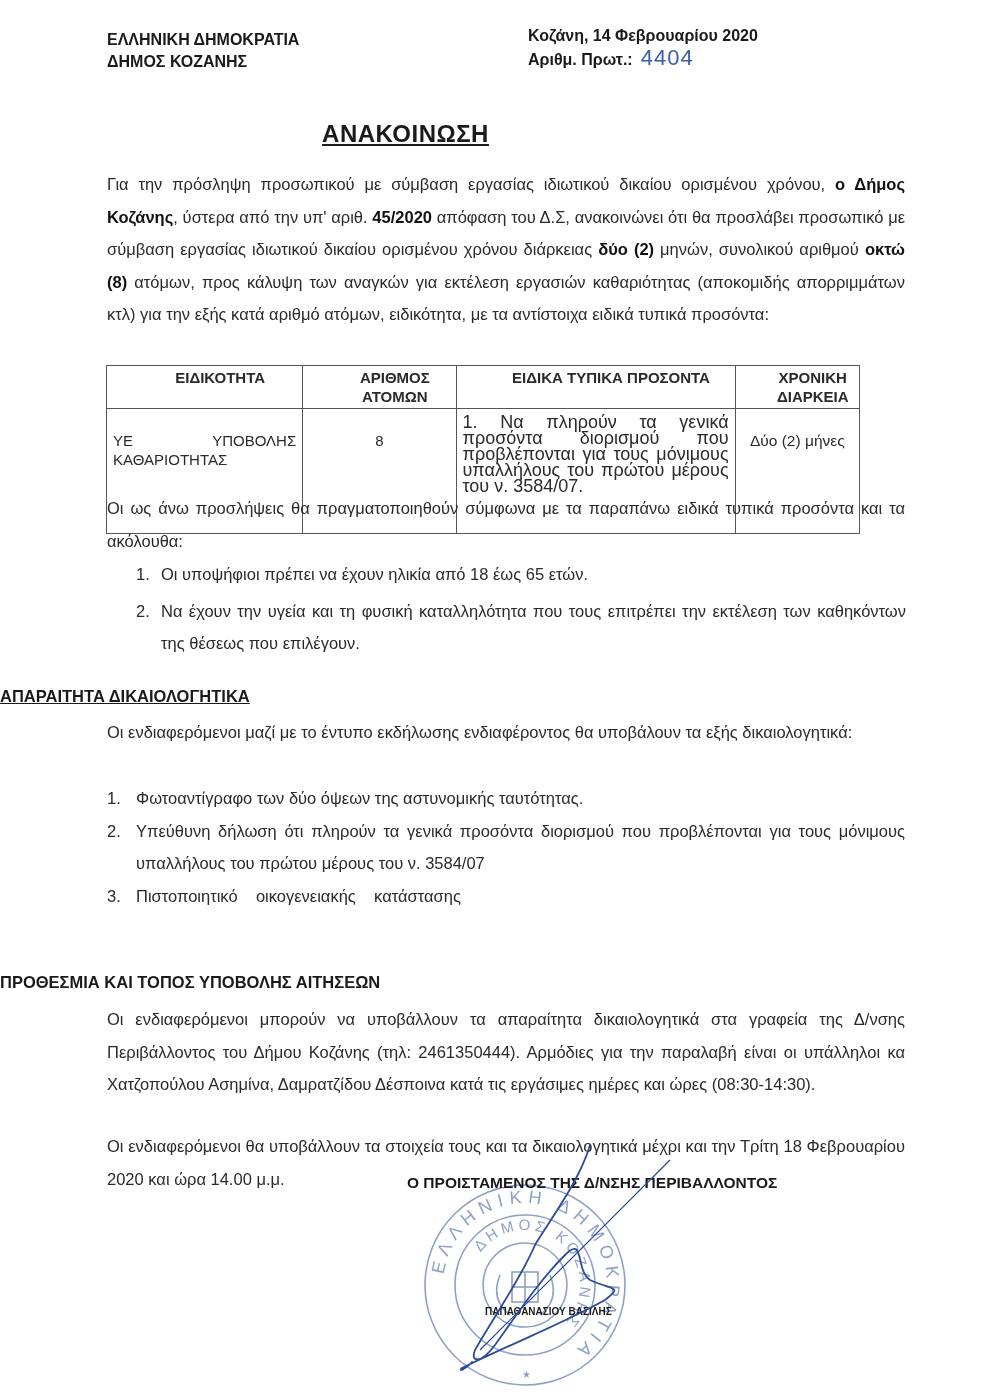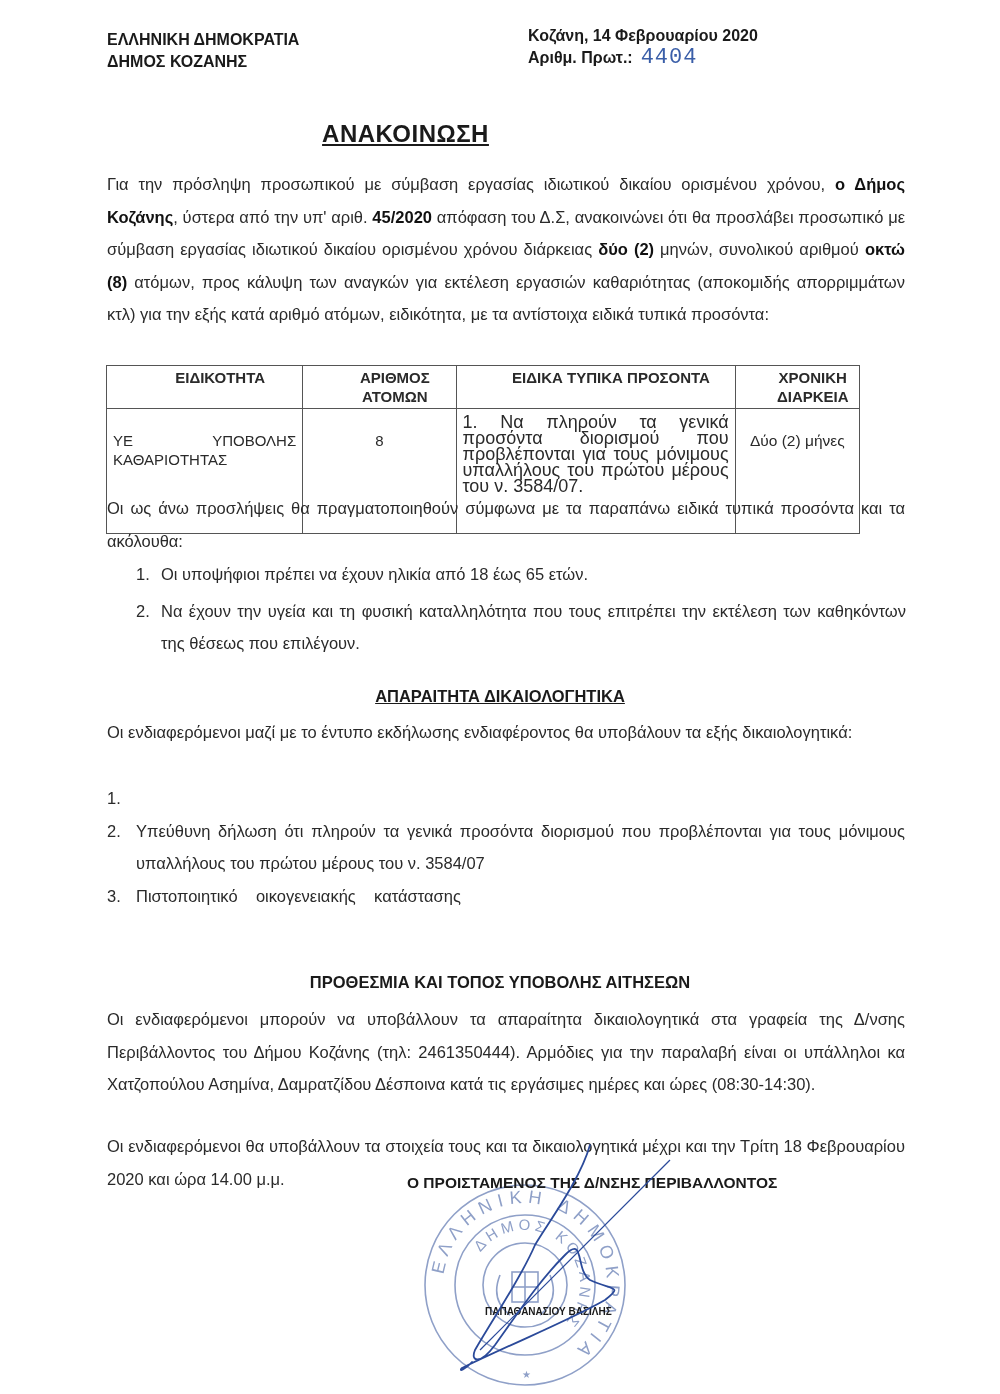--- a/index.html
+++ b/index.html
@@ -4,21 +4,21 @@
   <style>
     html, body { margin: 0; padding: 0; }
     body {
       width: 1000px; height: 1394px; background: #ffffff; position: relative; overflow: hidden;
       font-family: "Liberation Sans", sans-serif; color: #1e1e1e;
     }
     .abs { position: absolute; }
     .hdr { font-weight: bold; font-size: 16px; line-height: 22px; color: #1a1a1a; }
     .hdr-left { left: 107px; top: 29px; }
     .hdr-right { left: 528px; top: 25px; }
-    .protocol-num { font-family: Liberation Mono, monospace; font-weight: normal; color: #3a5ea8; font-size: 22px; margin-left: 8px; letter-spacing: 1px; }
+    .protocol-num { font-family: Liberation Sans, sans-serif; font-weight: normal; color: #3a5ea8; font-size: 22px; margin-left: 8px; letter-spacing: 1px; }
     .title { left: 0; width: 811px; top: 120px; text-align: center; font-size: 24px; font-weight: bold; text-decoration: underline; letter-spacing: 0.5px; color: #1a1a1a; }
     .para { left: 107px; width: 798px; font-size: 16.5px; line-height: 32.5px; text-align: justify; color: #2a2a2a; }
     .para b { color: #111; }
     .p1 { top: 168px; }
     table.req { position: absolute; left: 106px; top: 365px; width: 754px; border-collapse: collapse; font-size: 15px; color: #2a2a2a; }
     table.req th, table.req td { border: 1.5px solid #555; padding: 2px 6px; vertical-align: top; }
     table.req th { font-weight: bold; text-align: center; line-height: 19px; padding-left: 37px; }
     table.req td { height: 100px; line-height: 19px; }
     .c1 { width: 185px; }
     .c2 { width: 130px; text-align: center; margin-top: 8px; }
@@ -26,21 +26,21 @@
     .c4 { width: 85px; text-align: center; }
     .cell-spec { padding-top: 22px !important; text-align: justify; text-align-last: left; }
     .cell-count { padding-top: 22px !important; }
     .cell-quals { font-size: 18px; line-height: 16px !important; padding-top: 5px !important; text-align: justify; }
     .cell-dur { padding-top: 22px !important; font-size: 15.5px; }
     .p2 { top: 492px; }
     .list { left: 136px; width: 770px; font-size: 16.5px; line-height: 32.5px; color: #2a2a2a; }
     .list .item { display: flex; text-align: justify; }
     .list .num { width: 25px; flex: none; }
     .list1 { top: 558px; }
-    .h2 { left: 0; width: 1000px; text-align: center; font-weight: bold; font-size: 16.5px; color: #1a1a1a; }
+    .h2 { left: 0; width: 1000px; font-weight: bold; font-size: 16.5px; color: #1a1a1a; }
     .h2a { top: 687px; text-decoration: underline; }
     .p3 { top: 716px; }
     .list2 { left: 107px; top: 782px; width: 798px; }
     .list2 .num { width: 29px; }
     .h2b { top: 973px; }
     .p4 { top: 1003px; }
     .p5 { top: 1130px; }
     .sig-title { left: 407px; top: 1174px; font-weight: bold; font-size: 15.5px; color: #1a1a1a; z-index: 2; }
     .sig-name { left: 485px; top: 1306px; font-weight: bold; font-size: 10px; color: #1a1a1a; z-index: 2; }
     svg.stamp { position: absolute; left: 420px; top: 1180px; z-index: 1; }
@@ -93,20 +93,21 @@
     <span class="num">2.</span>
     <span>Να έχουν την υγεία και τη φυσική καταλληλότητα που τους επιτρέπει την εκτέλεση των καθηκόντων της θέσεως που επιλέγουν.</span>
   </div>
 </div>
 
 <div class="abs h2 h2a">ΑΠΑΡΑΙΤΗΤΑ ΔΙΚΑΙΟΛΟΓΗΤΙΚΑ</div>
 <div class="abs para p3">Οι ενδιαφερόμενοι μαζί με το έντυπο εκδήλωσης ενδιαφέροντος θα υποβάλουν τα εξής δικαιολογητικά:</div>
 <div class="abs list list2">
   <div class="item">
     <span class="num">1.</span>
+    <span>Φωτοαντίγραφο των δύο όψεων της αστυνομικής ταυτότητας.</span>
   </div>
   <div class="item">
     <span class="num">2.</span>
     <span>Υπεύθυνη δήλωση ότι πληρούν τα γενικά προσόντα διορισμού που προβλέπονται για τους μόνιμους υπαλλήλους του πρώτου μέρους του ν. 3584/07</span>
   </div>
   <div class="item">
     <span class="num">3.</span>
     <span style="white-space:pre">Πιστοποιητικό    οικογενειακής    κατάστασης</span>
   </div>
 </div>

